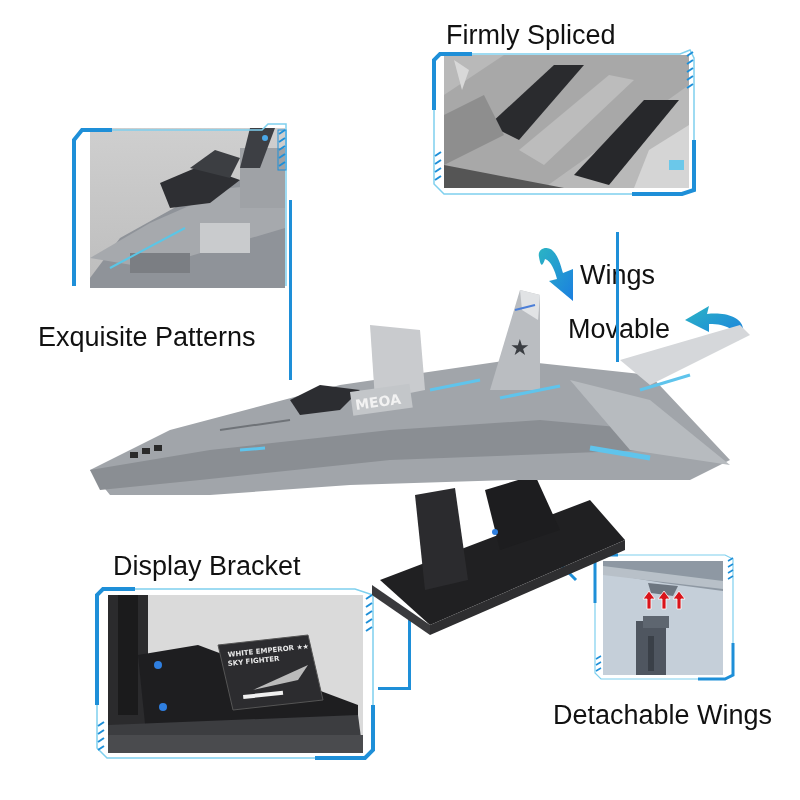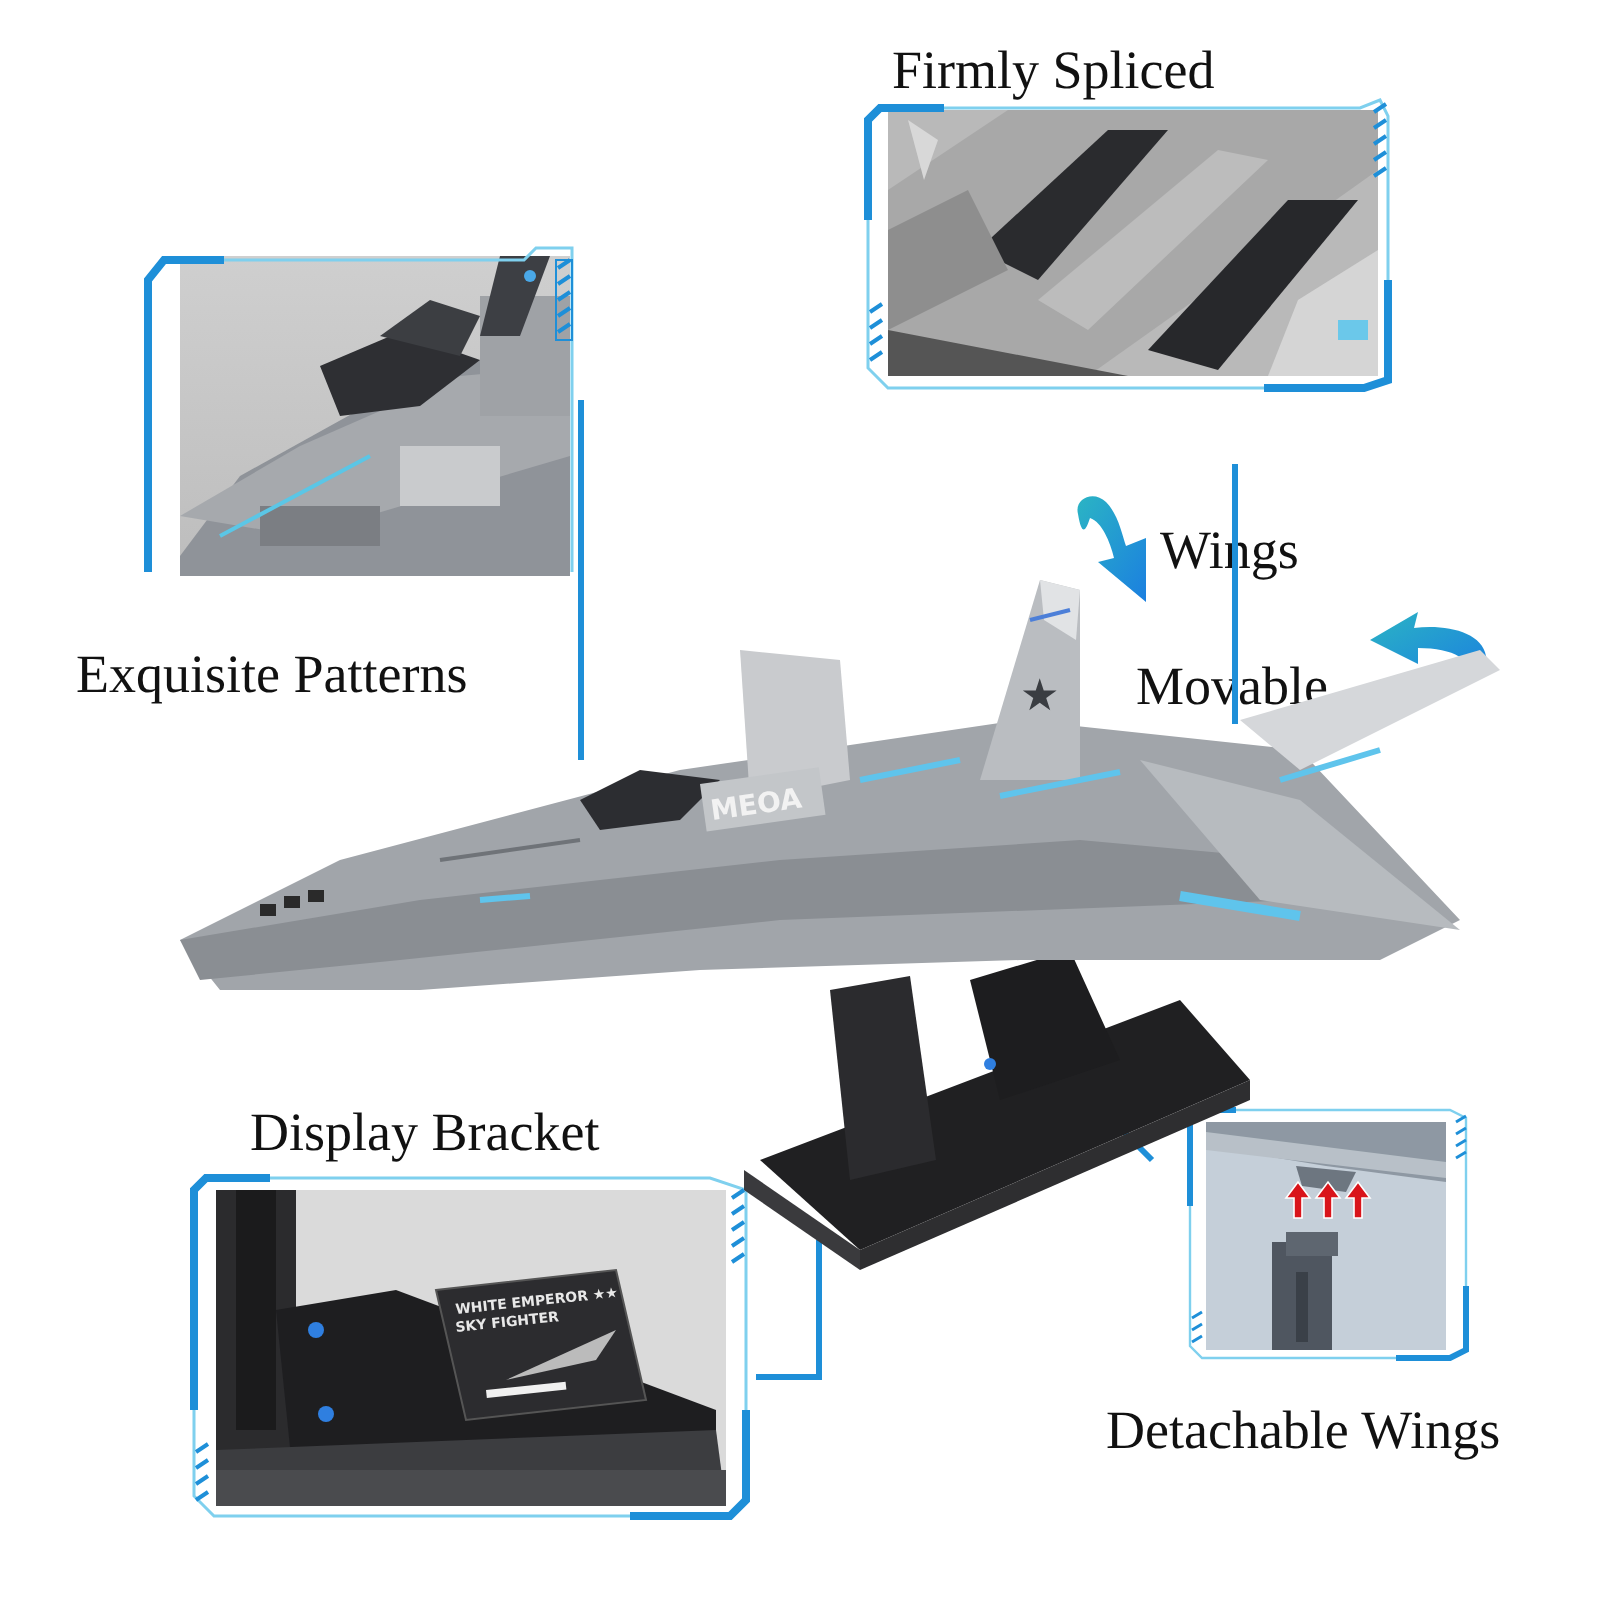--- a/index.html
+++ b/index.html
@@ -1,32 +1,32 @@
 <!DOCTYPE html>
 <html><head>
 <meta charset="utf-8">
 <style>
   html,body{margin:0;padding:0;background:#ffffff;}
   body{width:800px;height:800px;position:relative;overflow:hidden;font-family:"DejaVu Serif","Liberation Serif",serif;}
-  .label{position:absolute;color:#111;font-family:Liberation Serif, serif;font-size:27px;white-space:nowrap;line-height:1;}
+  .label{position:absolute;color:#111;font-family:Liberation Sans, sans-serif;font-size:27px;white-space:nowrap;line-height:1;}
   .frame{position:absolute;}
   .frame .photo{position:absolute;overflow:hidden;background:#d4d4d4;}
   .frame svg.deco{position:absolute;left:0;top:0;width:100%;height:100%;overflow:visible;}
   .line{position:absolute;background:#1e8fd8;}
   .arrow{position:absolute;}
   .jet{position:absolute;left:90px;top:280px;width:660px;height:380px;}
 </style>
 </head>
 <body>
 
 <div class="label" style="left:446px;top:22px;">Firmly Spliced</div>
 <div class="label" style="left:38px;top:324px;">Exquisite Patterns</div>
 <div class="label" style="left:580px;top:262px;">Wings</div>
-<div class="label" style="left:568px;top:330px;">Movable</div>
-<div class="label" style="left:125px;top:553px;">Display Bracket</div>
+<div class="label" style="left:568px;top:316px;">Movable</div>
+<div class="label" style="left:113px;top:553px;">Display Bracket</div>
 <div class="label" style="left:553px;top:702px;">Detachable Wings</div>
 
 <div class="line" style="left:289px;top:200px;width:3px;height:180px;"></div>
 <div class="line" style="left:616px;top:232px;width:3px;height:130px;"></div>
 <div class="line" style="left:408px;top:620px;width:3px;height:70px;"></div>
 <div class="line" style="left:378px;top:687px;width:33px;height:3px;"></div>
 <svg style="position:absolute;left:500px;top:500px;width:90px;height:90px;overflow:visible;">
   <line x1="12" y1="16" x2="76" y2="80" stroke="#1e8fd8" stroke-width="3"></line>
 </svg>
 

